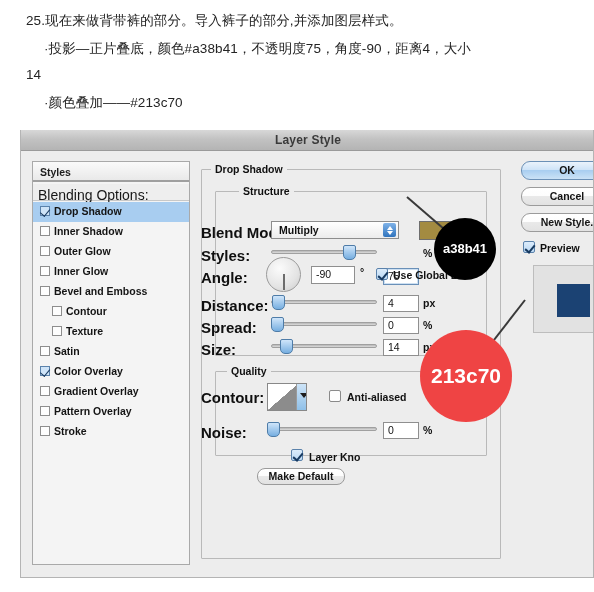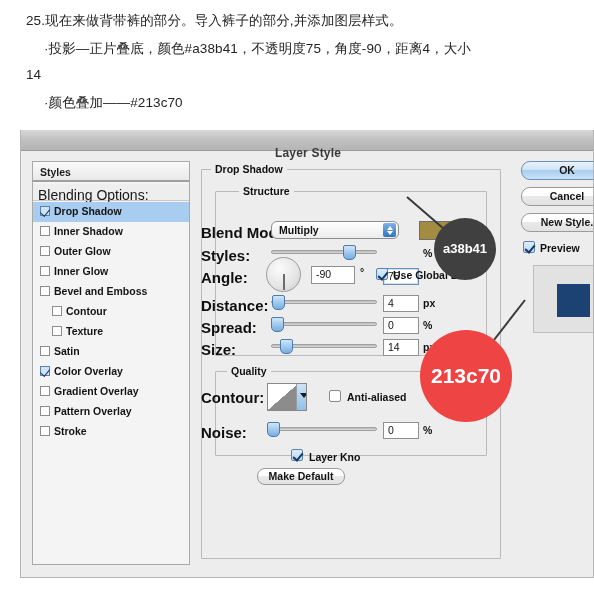--- a/index.html
+++ b/index.html
@@ -54,21 +54,21 @@
     position: absolute;
     left: 0; top: 0;
     width: 574px;
     height: 21px;
     background: linear-gradient(to bottom, #d8d8d8 0%, #c2c2c2 45%, #b4b4b4 100%);
     border-bottom: 1px solid #9a9a9a;
     box-sizing: border-box;
   }
   #dialog-title {
     position: absolute;
-    left: 0; top: 16px;
+    left: 0; top: 3px;
     width: 574px;
     text-align: center;
     font-size: 12px;
     font-weight: bold;
     color: #3a3a3a;
     letter-spacing: 0.2px;
   }
 
   
   #styles-panel {
@@ -218,21 +218,21 @@
     box-shadow: inset 0 0 0 1px #cde0f2;
   }
 
   
   #blend-mode-select {
     position: absolute;
     left: 70px; top: 60px;
     width: 128px; height: 18px;
     background: linear-gradient(to bottom,#ffffff,#ececec);
     border: 1px solid #8d8d8d;
-    border-radius: 6px;
+    border-radius: 0;
     box-sizing: border-box;
   }
   #blend-mode-value {
     position: absolute;
     left: 7px; top: 2px;
     font-size: 10.5px;
     color: #101010;
     font-weight: bold;
   }
   #blend-mode-arrows {
@@ -635,21 +635,21 @@
     </div>
   </div>
 </div>
 
 <div id="annotations">
   <svg width="594" height="592" style="position:absolute;left:0;top:0;">
     <line x1="407" y1="197" x2="466" y2="248" stroke="#3a3a3a" stroke-width="2"></line>
     <line x1="466" y1="376" x2="525" y2="300" stroke="#3a3a3a" stroke-width="2"></line>
   </svg>
 
-  <div class="anno-circle" id="anno-gold-circle" style="background: #404040; text-align: center;">
+  <div class="anno-circle" id="anno-gold-circle" style="background: #000000; text-align: center;">
     <span>a38b41</span>
   </div>
 
   <div class="anno-circle" id="anno-blue-circle" style="background: #ef4444;">
     <span>213c70</span>
   </div>
 
 </div>
 
 </body></html>

